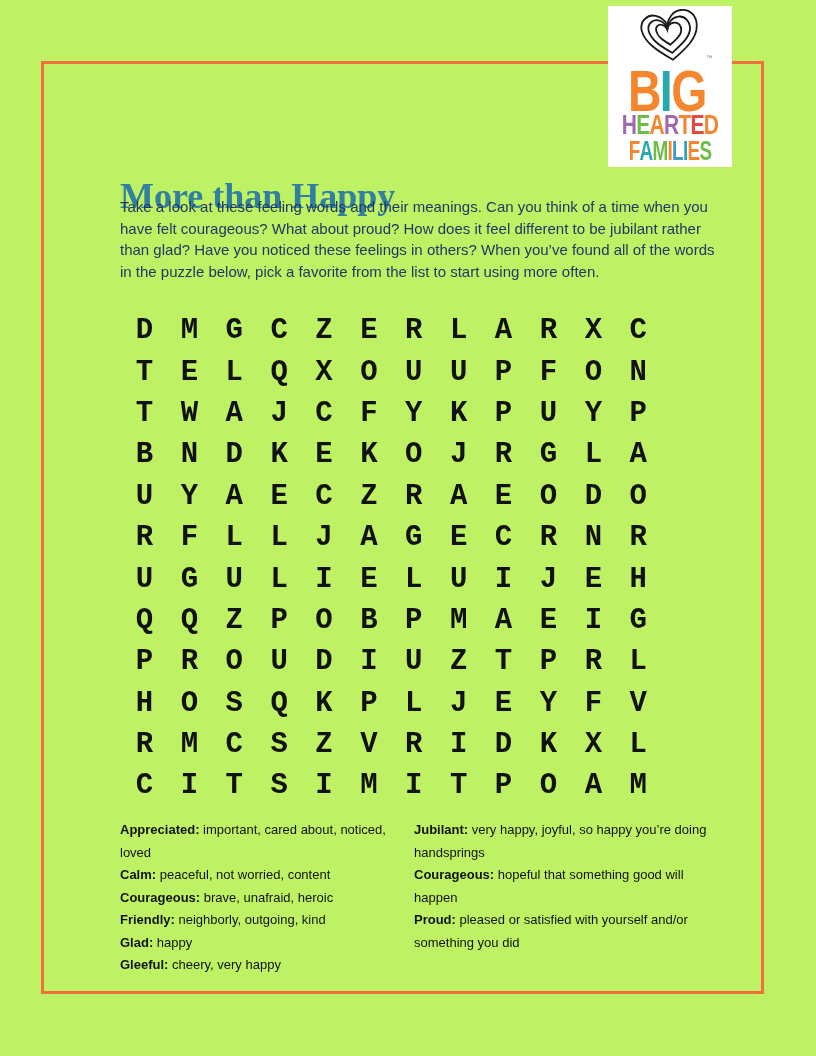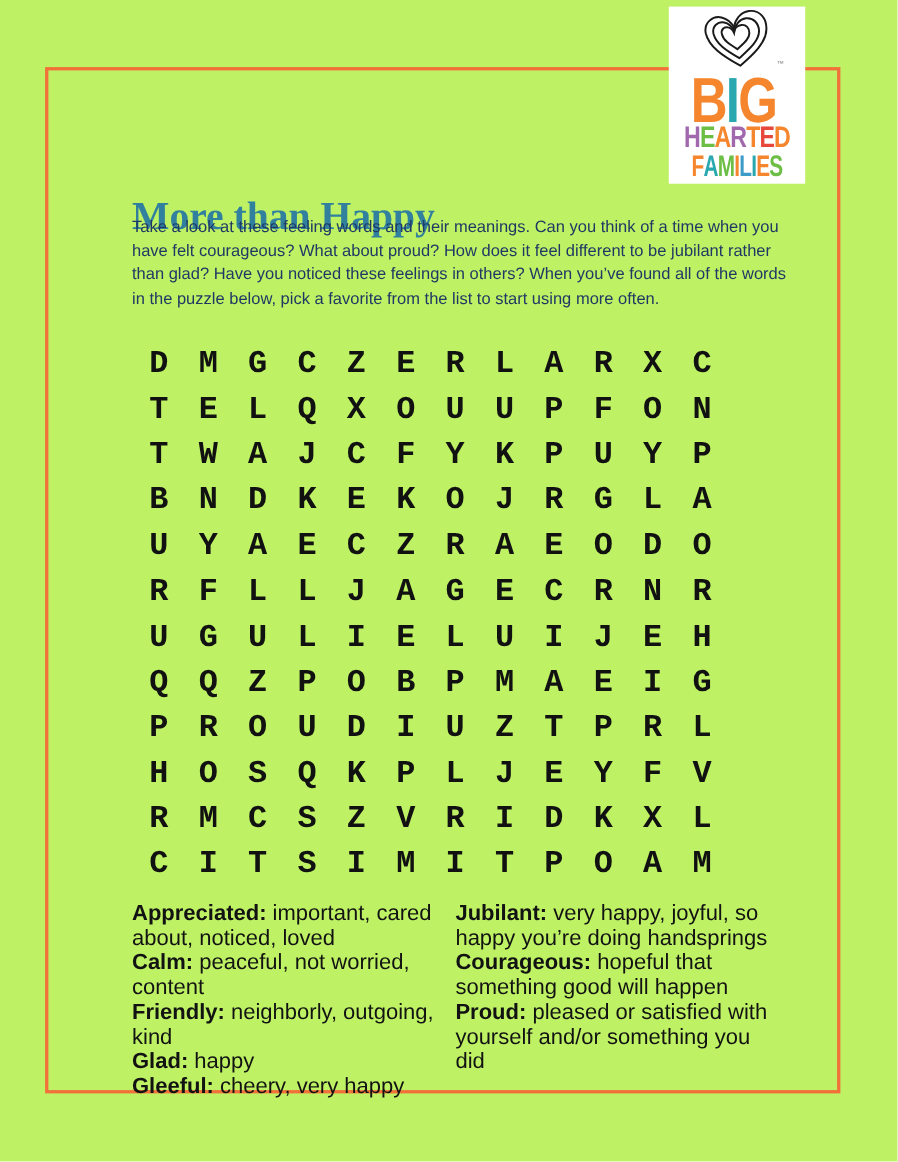--- a/index.html
+++ b/index.html
@@ -89,21 +89,21 @@
   }
   
   .defs{
     position:absolute;
     left:120px;top:819px;
     display:flex;
   }
   .defs-col{width:294px;}
   .defs-col-right{width:296px;}
   .def-item{
-    font-size:20px;line-height:22.5px;
+    font-size:13px;line-height:22.5px;
     color:#121212;
   }
   .def-item b{font-weight:bold;}
 </style>
 </head>
 <body>
 
 <div class="page" style="--frame-color: #F2703A; --title-color: #31809E; --intro-color: #1F3864; --grid-color: #111111;">
 
   <div class="frame"></div>
@@ -271,20 +271,21 @@
       <span class="cell">P</span>
       <span class="cell">O</span>
       <span class="cell">A</span>
       <span class="cell">M</span>
     </div>
 
   <div class="defs">
     <div class="defs-col">
         <div class="def-item"><b>Appreciated:</b><span> important, cared about, noticed, loved</span></div>
         <div class="def-item"><b>Calm:</b><span> peaceful, not worried, content</span></div>
+        <div class="def-item"><b>Courageous:</b><span> brave, unafraid, heroic</span></div>
         <div class="def-item"><b>Friendly:</b><span> neighborly, outgoing, kind</span></div>
         <div class="def-item"><b>Glad:</b><span> happy</span></div>
         <div class="def-item"><b>Gleeful:</b><span> cheery, very happy</span></div>
       </div>
     <div class="defs-col defs-col-right">
         <div class="def-item"><b>Jubilant:</b><span> very happy, joyful, so happy you’re doing handsprings</span></div>
         <div class="def-item"><b>Courageous:</b><span> hopeful that something good will happen</span></div>
         <div class="def-item"><b>Proud:</b><span> pleased or satisfied with yourself and/or something you did</span></div>
       </div>
   </div>

